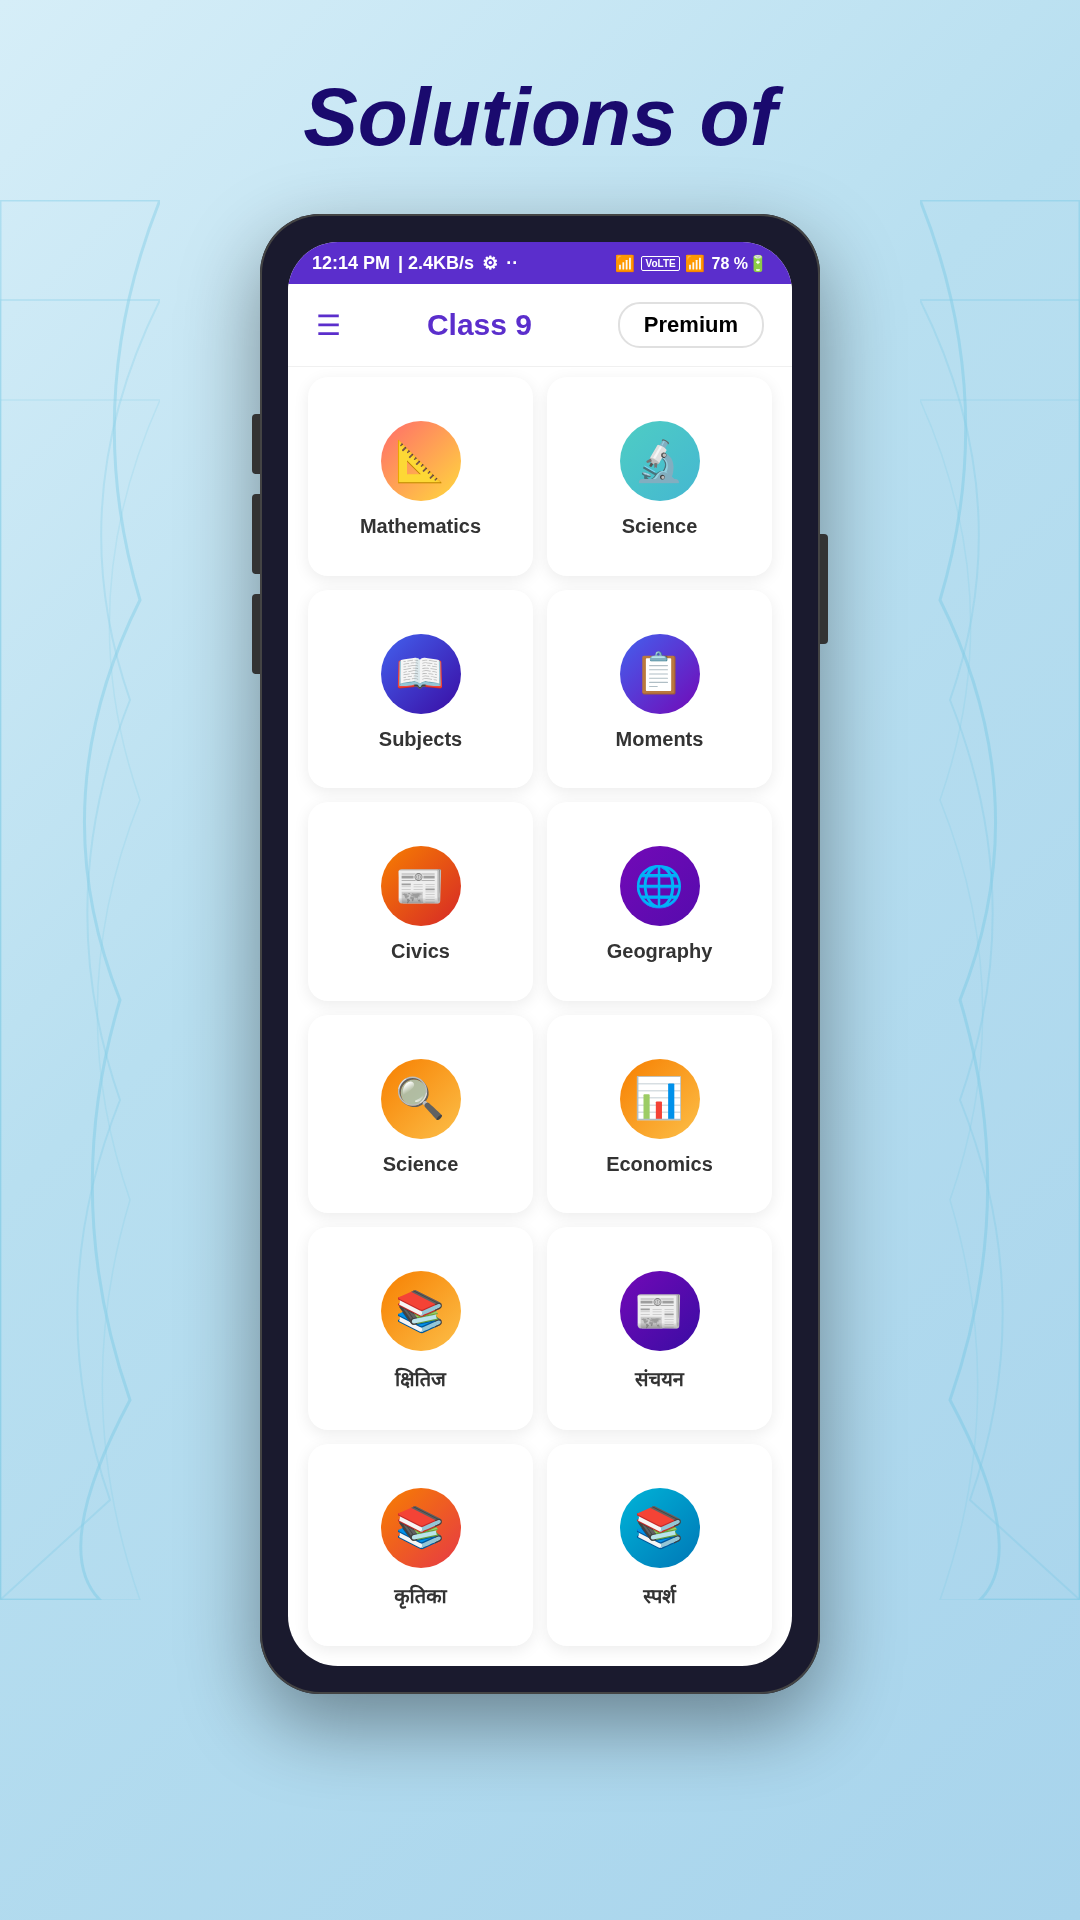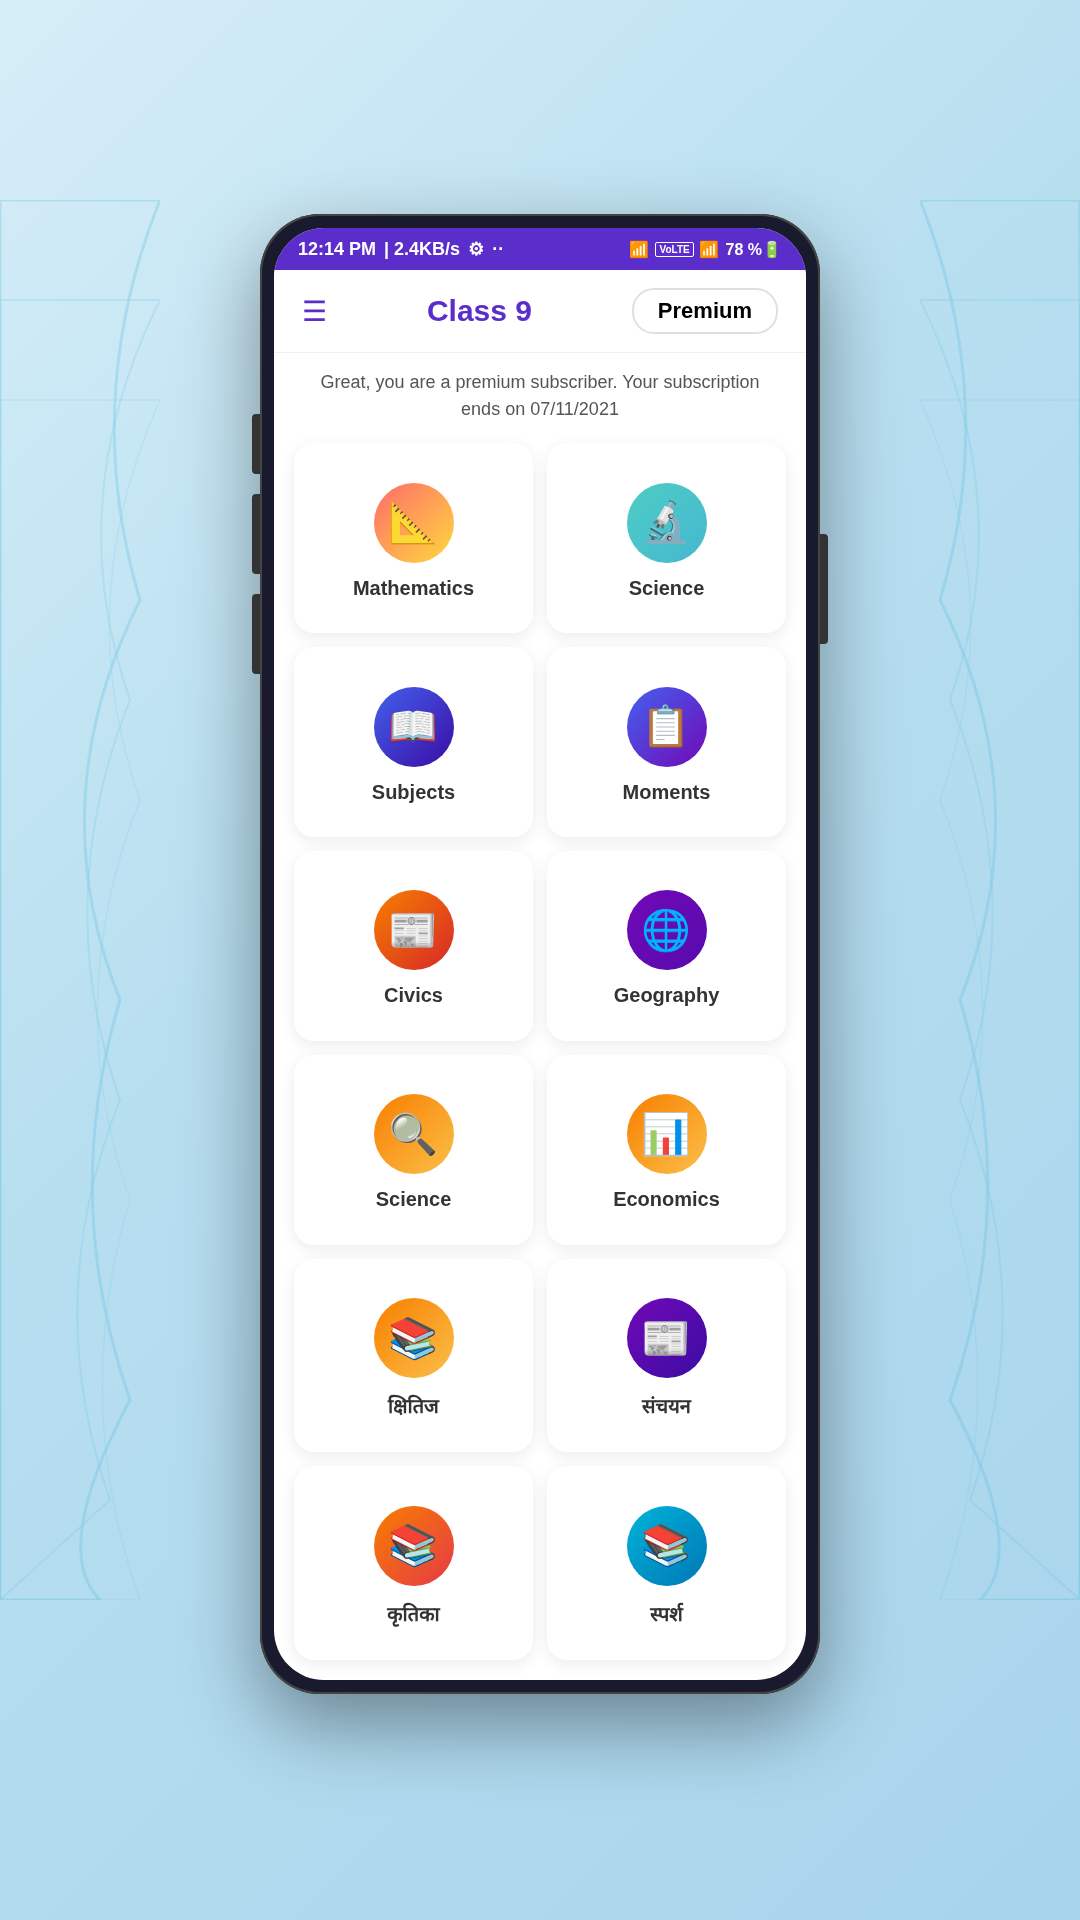--- a/index.html
+++ b/index.html
@@ -48,21 +48,21 @@
       display: flex;
       justify-content: center;
       align-items: flex-start;
       padding-top: 10px;
     }
     .phone-frame {
       width: 560px;
       height: 1480px;
       background: #1a1a2e;
       border-radius: 60px;
-      padding: 14px;
+      padding: 28px;
       box-shadow: 0 30px 80px rgba(0,0,0,0.4), inset 0 0 0 2px #444;
       position: relative;
     }
     .phone-inner {
       width: 100%;
       height: 100%;
       background: #fff;
       border-radius: 50px;
       overflow: hidden;
       display: flex;
@@ -226,21 +226,21 @@
 </svg>
 
 <svg class="wave-right" viewBox="0 0 160 1400" xmlns="http://www.w3.org/2000/svg">
   <path d="M0,0 Q80,200 20,400 Q120,600 40,800 Q100,1000 30,1200 Q110,1350 60,1400 L160,1400 L160,0 Z" fill="none" stroke="#5bbfdf" stroke-width="3" opacity="0.6"></path>
   <path d="M0,100 Q100,300 30,500 Q110,700 40,900 Q120,1100 50,1300 L160,1400 L160,100 Z" fill="none" stroke="#5bbfdf" stroke-width="2" opacity="0.4"></path>
   <path d="M0,200 Q90,400 20,600 Q100,800 30,1000 Q90,1200 20,1400 L160,1400 L160,200 Z" fill="none" stroke="#5bbfdf" stroke-width="1.5" opacity="0.3"></path>
 </svg>
 
 <div class="header-text">
   <h1>
-    <br>
+    <span>Solutions of</span><br>
   </h1>
 </div>
 
 <div class="phone-wrapper">
   <div class="phone-frame">
     <div class="phone-btn-left"></div>
     <div class="phone-btn-left2"></div>
     <div class="phone-btn-left3"></div>
     <div class="phone-btn-right"></div>
 
@@ -263,23 +263,20 @@
           </span>
         </div>
       </div>
 
       <div class="app-header">
         <div class="menu-icon">☰</div>
         <span class="app-title">Class 9</span>
         <button class="premium-btn">Premium</button>
       </div>
 
-      <div class="subscription-text">
-        <span>Great, you are a premium subscriber. Your subscription ends on  07/11/2021</span>
-      </div>
 
       <div class="subjects-grid" id="subjects-grid">
       <div class="subject-card">
             <div class="subject-icon icon-math">📐</div>
             <span class="subject-label">Mathematics</span>
           </div>
           <div class="subject-card">
             <div class="subject-icon icon-science">🔬</div>
             <span class="subject-label">Science</span>
           </div>

